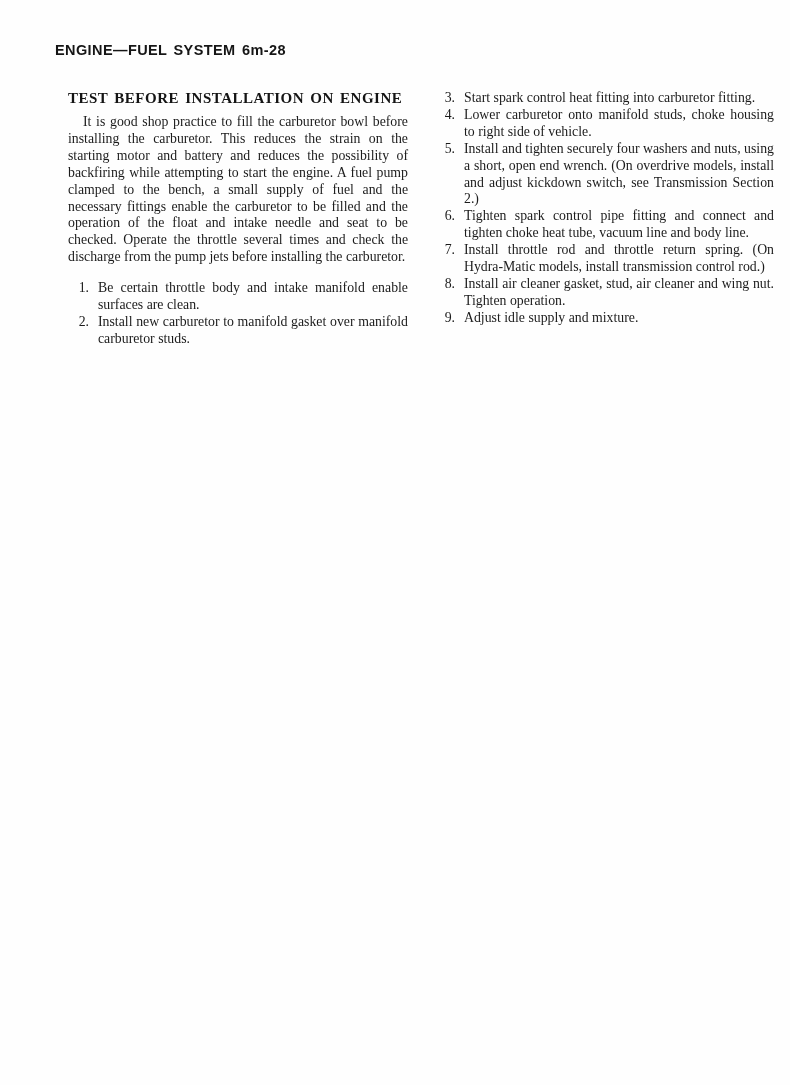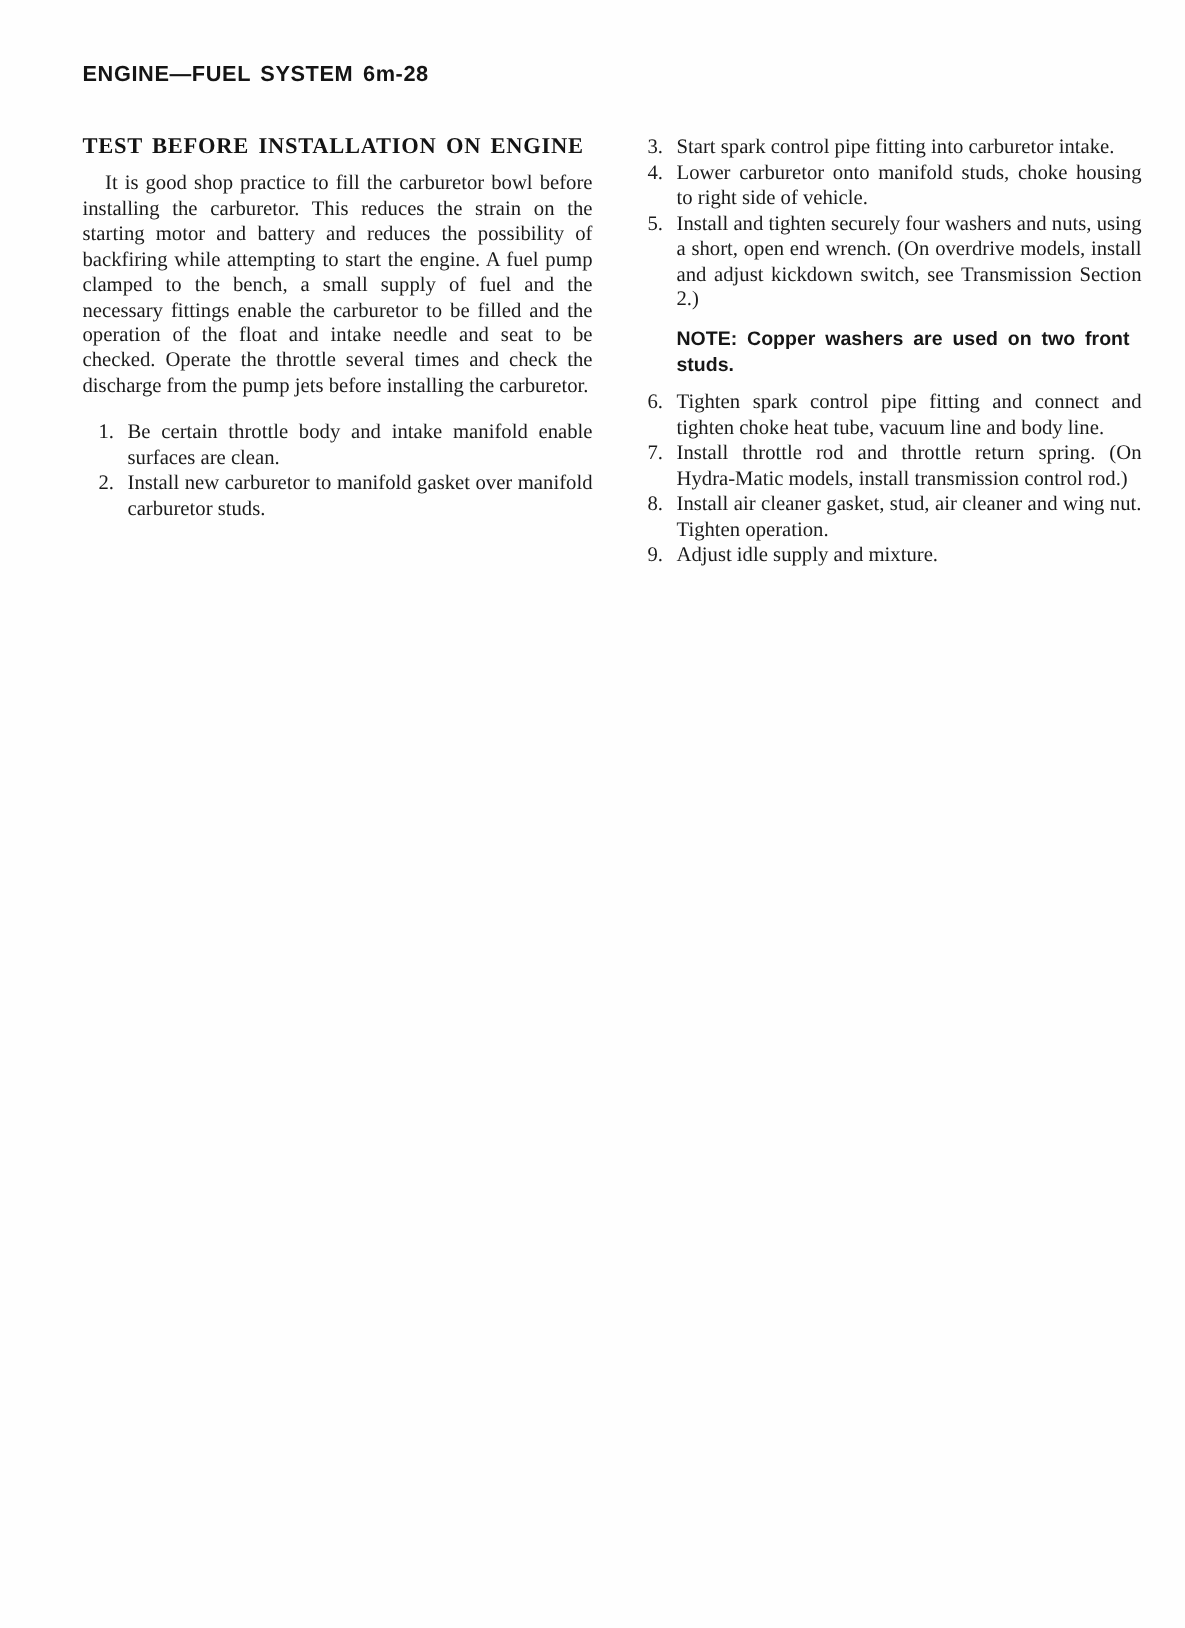--- a/index.html
+++ b/index.html
@@ -23,21 +23,21 @@
     top: 42px;
     font-family: "Liberation Sans", sans-serif;
     font-weight: bold;
     font-size: 14.5px;
     letter-spacing: 0.4px;
     word-spacing: 2px;
     color: #151515;
   }
   .columns {
     position: absolute;
-    left: 55px;
+    left: 68px;
     top: 90px;
     width: 706px;
     display: flex;
     gap: 26px;
   }
   .col {
     width: 340px;
     flex: none;
   }
   .section-heading {
@@ -113,32 +113,31 @@
           <span class="num">2.</span>
           <span class="txt">Install new carburetor to manifold gasket over manifold carburetor studs.</span>
         </div>
       </div>
     </div>
 
     <div class="col">
       <div class="list">
         <div class="list-item">
           <span class="num">3.</span>
-          <span class="txt">Start spark control pipe fitting into carburetor intake.</span>
+          <span class="txt">Start spark control heat fitting into carburetor fitting.</span>
         </div>
         <div class="list-item">
           <span class="num">4.</span>
           <span class="txt">Lower carburetor onto manifold studs, choke housing to right side of vehicle.</span>
         </div>
         <div class="list-item">
           <span class="num">5.</span>
           <span class="txt">Install and tighten securely four washers and nuts, using a short, open end wrench. (On overdrive models, install and adjust kickdown switch, see Transmission Section 2.)</span>
         </div>
 
-        <div class="note">NOTE: Copper washers are used on two front studs.</div>
 
         <div class="list-item">
           <span class="num">6.</span>
           <span class="txt">Tighten spark control pipe fitting and connect and tighten choke heat tube, vacuum line and body line.</span>
         </div>
         <div class="list-item">
           <span class="num">7.</span>
           <span class="txt">Install throttle rod and throttle return spring. (On Hydra-Matic models, install transmission control rod.)</span>
         </div>
         <div class="list-item">

